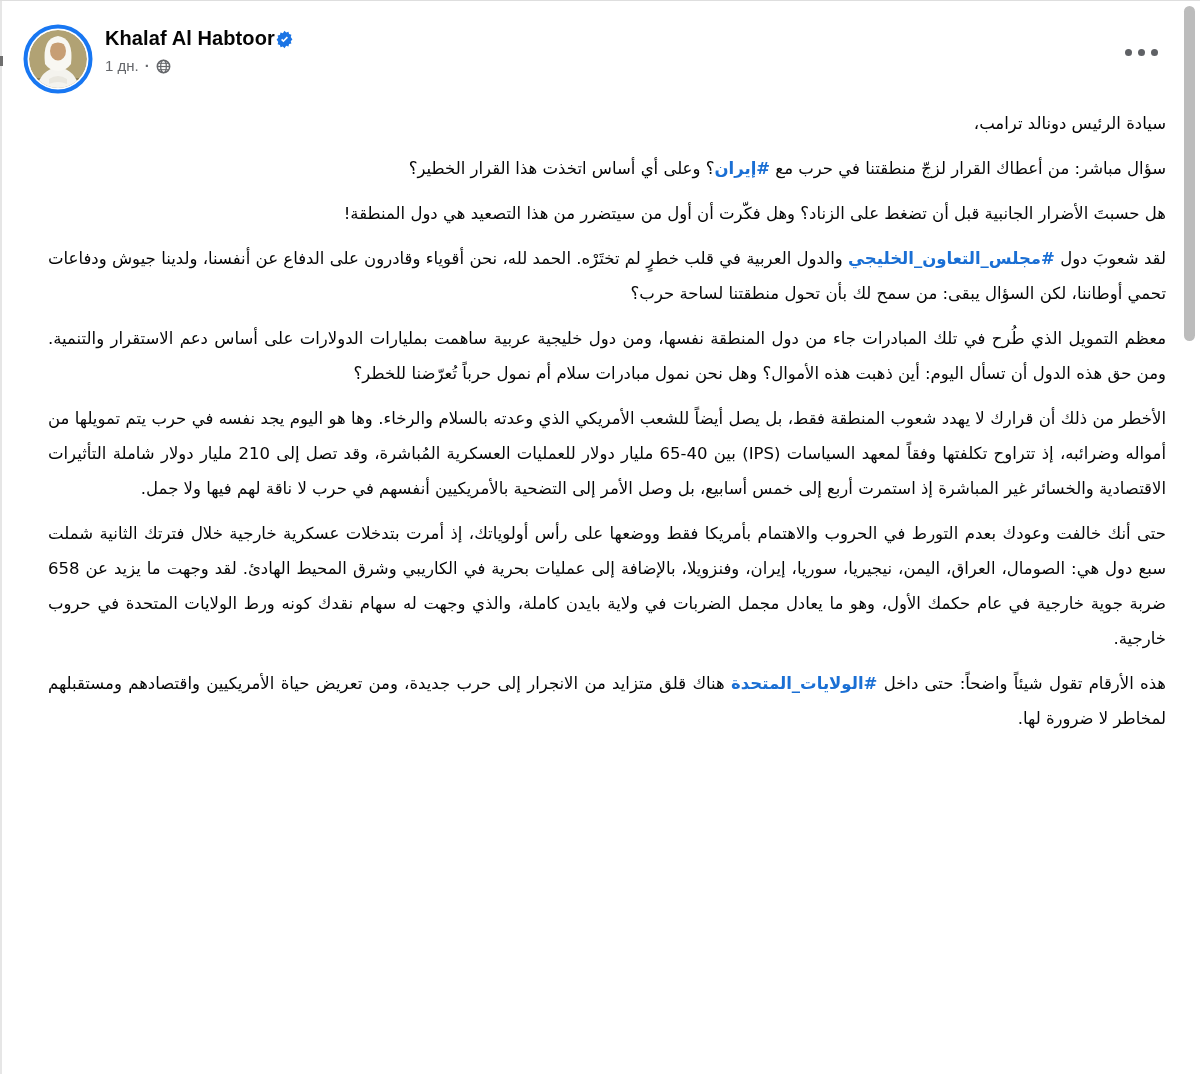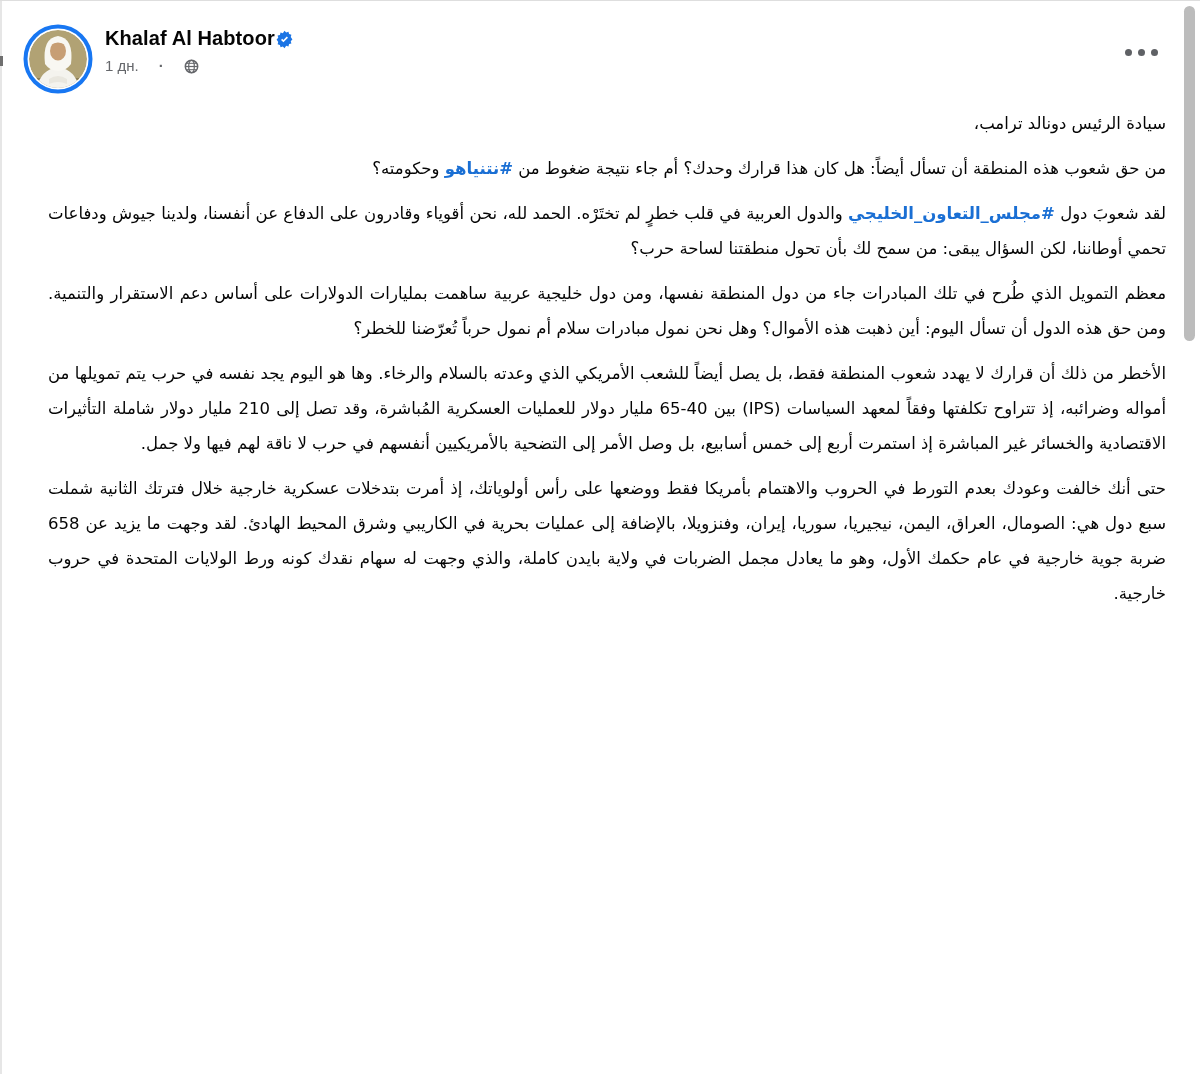--- a/index.html
+++ b/index.html
@@ -24,21 +24,21 @@
   }
   .header-text { position: absolute; left: 105px; top: 26px; }
   .name-row { display: flex; align-items: center; gap: 0; }
   .name {
     font-family: "Liberation Sans", "DejaVu Sans", sans-serif;
     font-size: 20px; font-weight: 700; color: #050505; cursor: pointer;
     letter-spacing: 0.1px;
   }
   .verified { width: 19px; height: 19px; display: inline-block; margin-top: 2px; }
   .meta-row {
-    margin-top: 7px; display: flex; align-items: center; gap: 19px;
+    margin-top: 7px; display: flex; align-items: center; gap: 5px;
     font-family: "Liberation Sans", "DejaVu Sans", sans-serif;
     font-size: 15px; color: #65676b;
   }
   .meta-row .sep { font-weight: 700; margin: 0 1px; }
   .globe { width: 15px; height: 15px; display: inline-block; margin-top: 1px; }
   .more-btn {
     position: absolute; right: 36px; top: 42px;
     display: flex; gap: 6px; padding: 6px; cursor: pointer; border-radius: 6px;
   }
   .more-btn i { width: 7px; height: 7px; border-radius: 50%; background: #5f6165; display: block; }
@@ -115,21 +115,23 @@
 
     <div class="more-btn" aria-label="More options">
       <i></i>
       <i></i>
       <i></i>
     </div>
   </div>
 
   <div class="post-body" dir="rtl">
       <p class="para"><span>سيادة الرئيس دونالد ترامب،</span></p>
-      <p class="para"><span>من حق شعوب هذه المنطقة أن تسأل أيضاً: هل كان هذا قرارك وحدك؟ أم جاء نتيجة ضغوط من </span><span class="hashtag">#نتنياهو</span><span> وحكومته؟</span></p>
+      <p class="para"><span>سؤال مباشر: من أعطاك القرار لزجّ منطقتنا في حرب مع </span><span class="hashtag">#إيران</span><span>؟ وعلى أي أساس اتخذت هذا القرار الخطير؟</span></p>
+      <p class="para"><span>هل حسبتَ الأضرار الجانبية قبل أن تضغط على الزناد؟ وهل فكّرت أن أول من سيتضرر من هذا التصعيد هي دول المنطقة!</span></p>
       <p class="para"><span>لقد شعوبَ دول </span><span class="hashtag">#مجلس_التعاون_الخليجي</span><span> والدول العربية في قلب خطرٍ لم تختَرْه. الحمد لله، نحن أقوياء وقادرون على الدفاع عن أنفسنا، ولدينا جيوش ودفاعات تحمي أوطاننا، لكن السؤال يبقى: من سمح لك بأن تحول منطقتنا لساحة حرب؟</span></p>
       <p class="para"><span>معظم التمويل الذي طُرح في تلك المبادرات جاء من دول المنطقة نفسها، ومن دول خليجية عربية ساهمت بمليارات الدولارات على أساس دعم الاستقرار والتنمية. ومن حق هذه الدول أن تسأل اليوم: أين ذهبت هذه الأموال؟ وهل نحن نمول مبادرات سلام أم نمول حرباً تُعرّضنا للخطر؟</span></p>
       <p class="para"><span>الأخطر من ذلك أن قرارك لا يهدد شعوب المنطقة فقط، بل يصل أيضاً للشعب الأمريكي الذي وعدته بالسلام والرخاء. وها هو اليوم يجد نفسه في حرب يتم تمويلها من أمواله وضرائبه، إذ تتراوح تكلفتها وفقاً لمعهد السياسات (IPS) بين 40-65 مليار دولار للعمليات العسكرية المُباشرة، وقد تصل إلى 210 مليار دولار شاملة التأثيرات الاقتصادية والخسائر غير المباشرة إذ استمرت أربع إلى خمس أسابيع، بل وصل الأمر إلى التضحية بالأمريكيين أنفسهم في حرب لا ناقة لهم فيها ولا جمل.</span></p>
       <p class="para"><span>حتى أنك خالفت وعودك بعدم التورط في الحروب والاهتمام بأمريكا فقط ووضعها على رأس أولوياتك، إذ أمرت بتدخلات عسكرية خارجية خلال فترتك الثانية شملت سبع دول هي: الصومال، العراق، اليمن، نيجيريا، سوريا، إيران، وفنزويلا، بالإضافة إلى عمليات بحرية في الكاريبي وشرق المحيط الهادئ. لقد وجهت ما يزيد عن 658 ضربة جوية خارجية في عام حكمك الأول، وهو ما يعادل مجمل الضربات في ولاية بايدن كاملة، والذي وجهت له سهام نقدك كونه ورط الولايات المتحدة في حروب خارجية.</span></p>
+      <p class="para"><span>هذه الأرقام تقول شيئاً واضحاً: حتى داخل </span><span class="hashtag">#الولايات_المتحدة</span><span> هناك قلق متزايد من الانجرار إلى حرب جديدة، ومن تعريض حياة الأمريكيين واقتصادهم ومستقبلهم لمخاطر لا ضرورة لها.</span></p>
     </div>
 
   <div class="scrollbar-thumb"></div>
 </div>
 
 </body></html>

